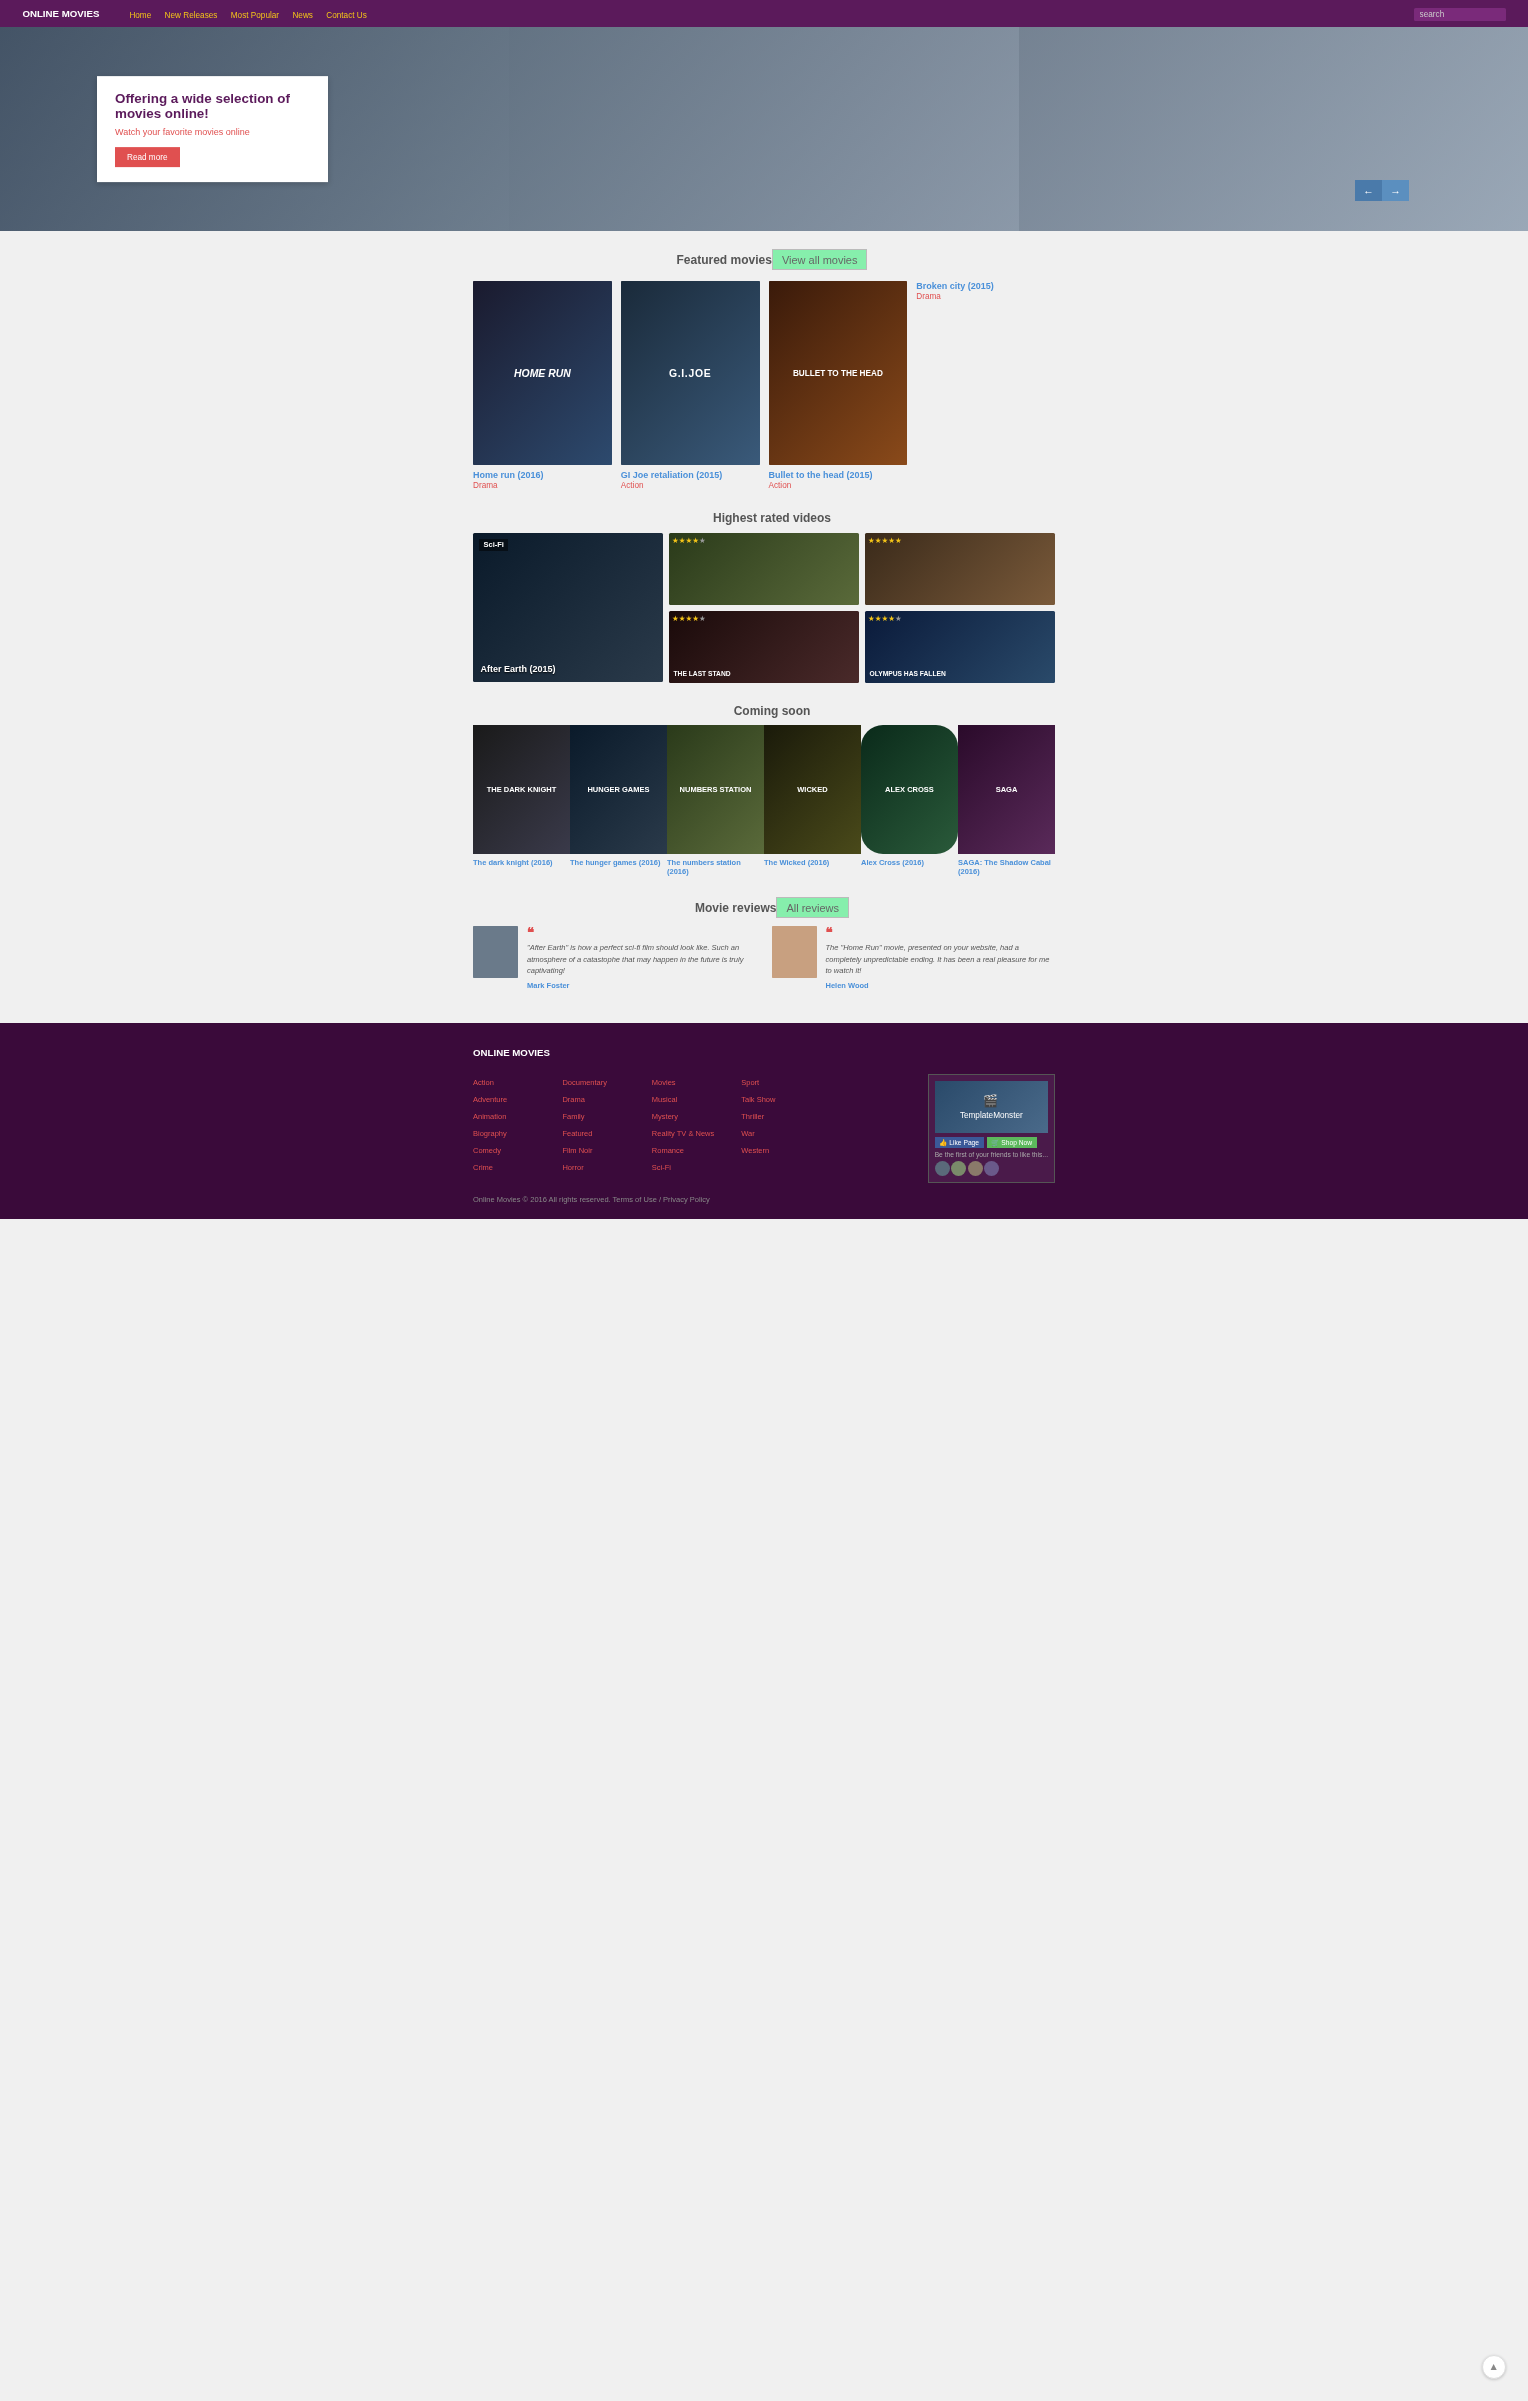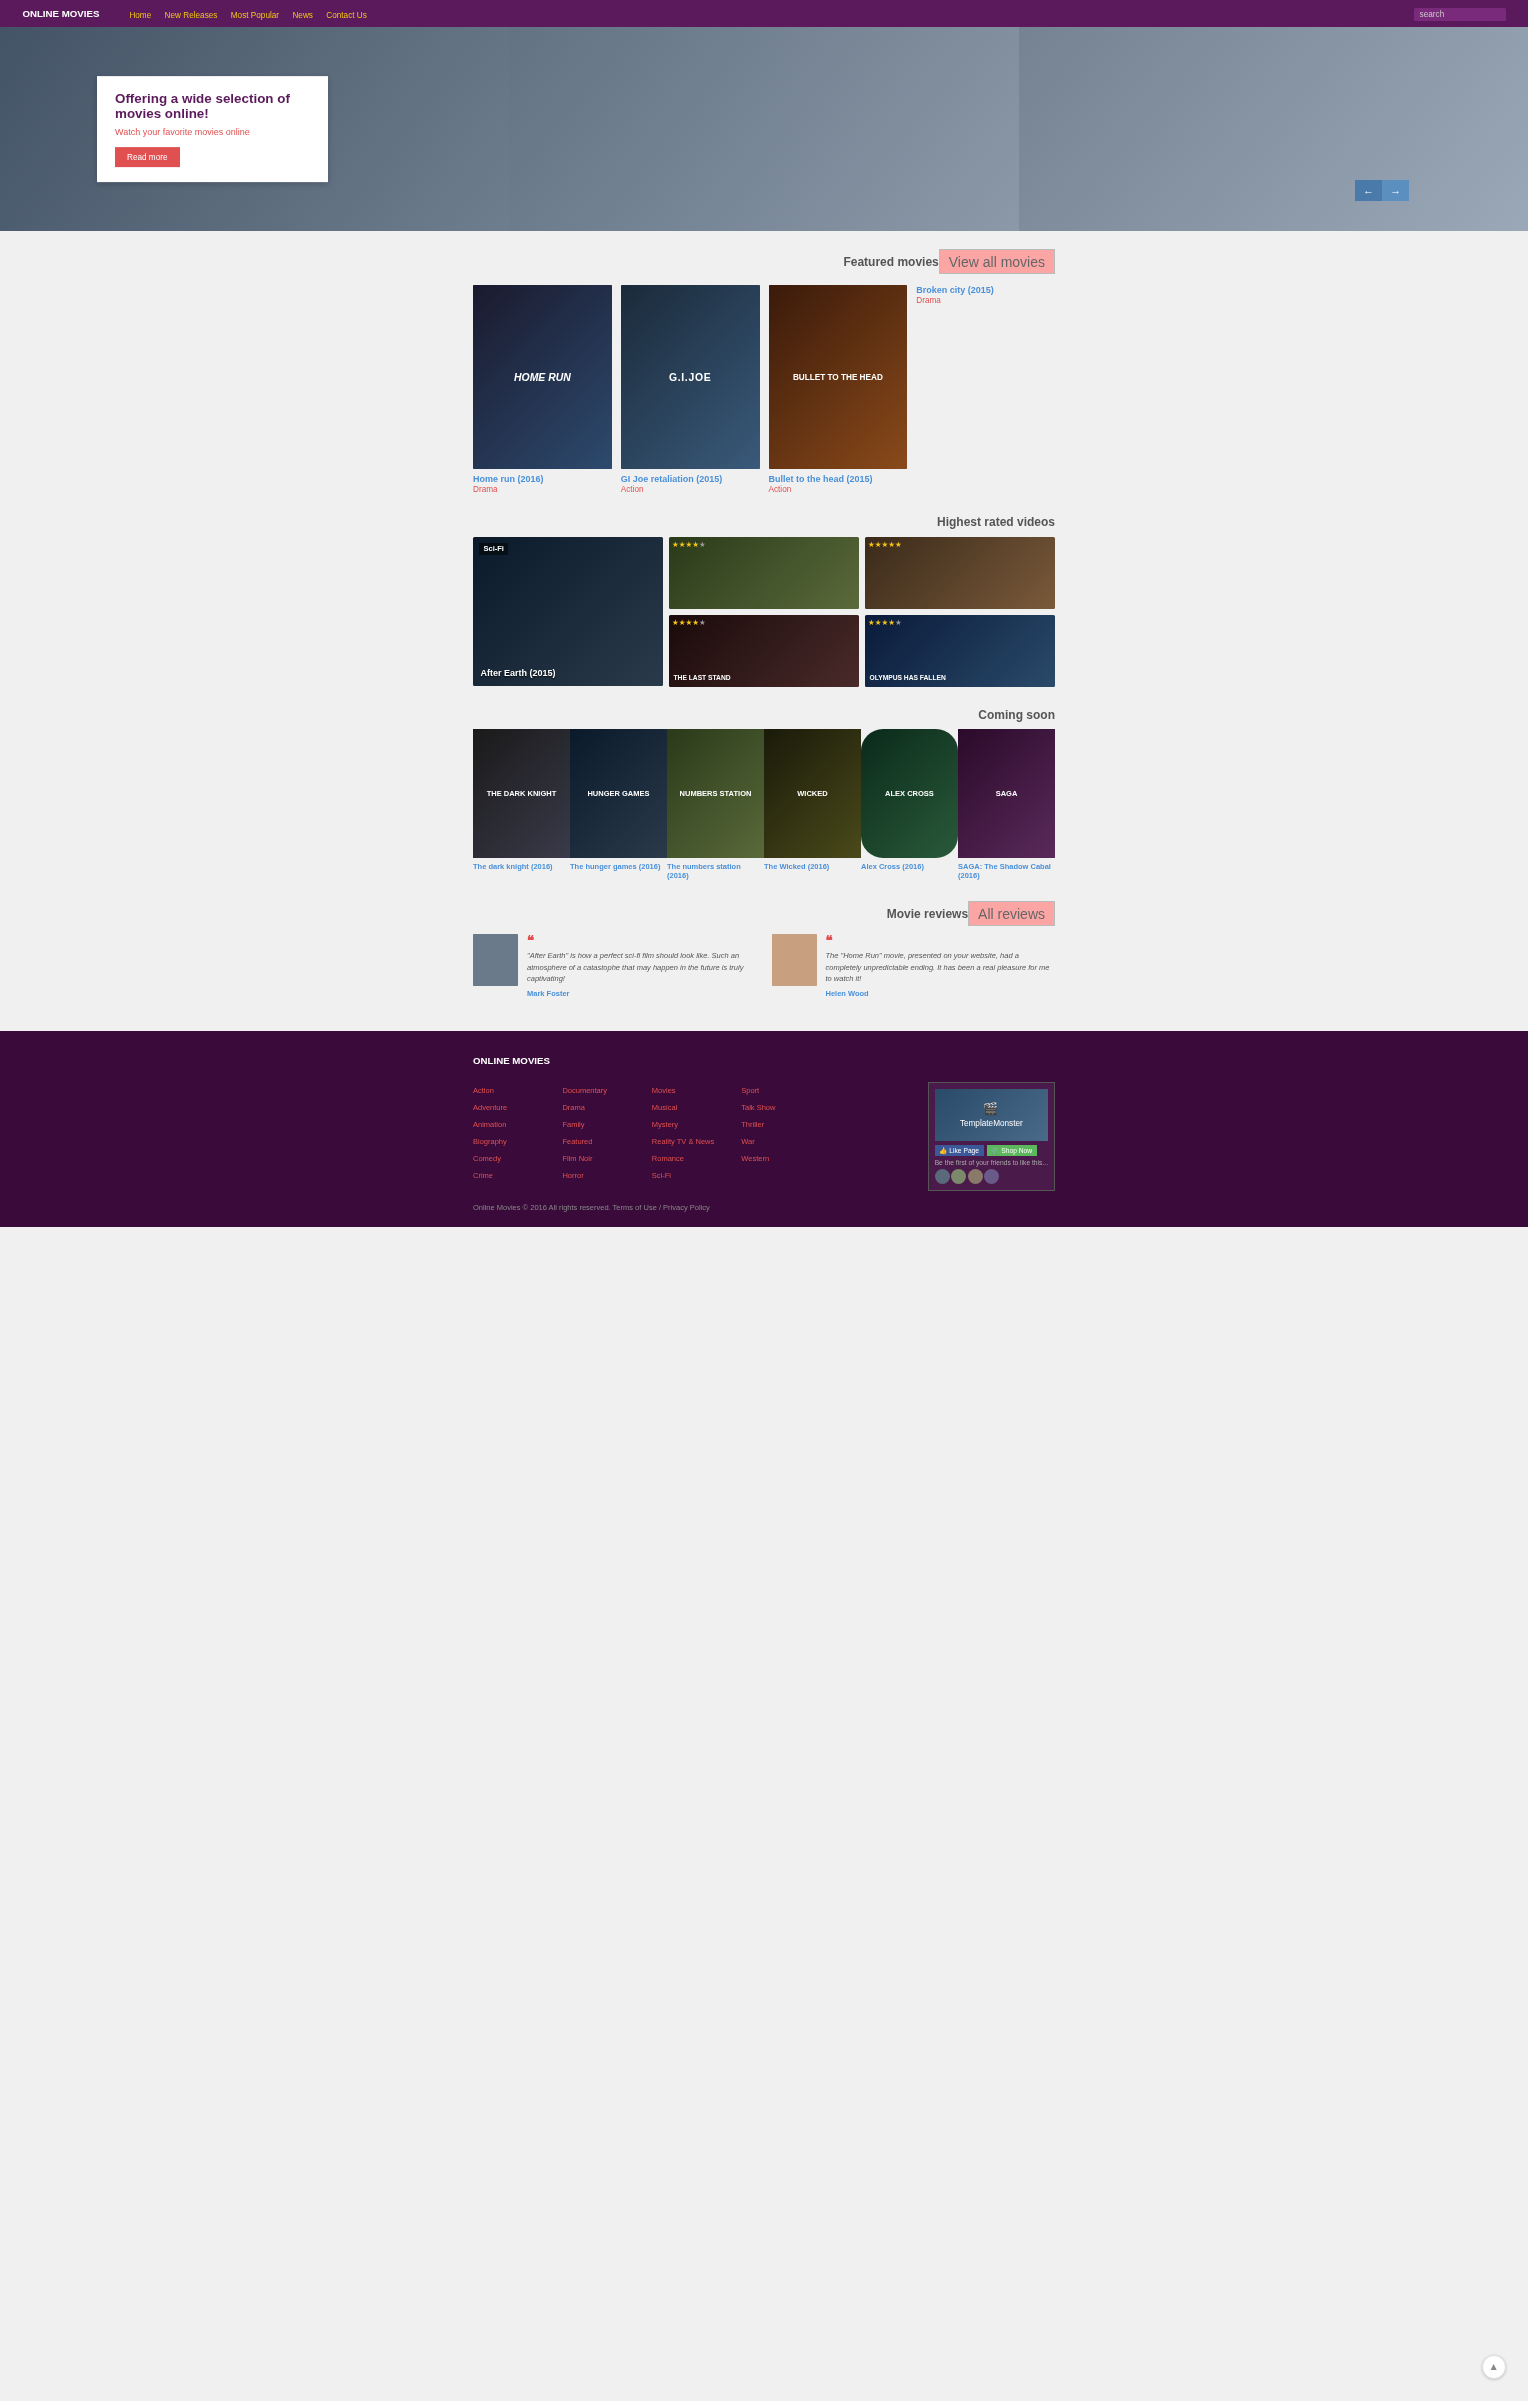--- a/index.html
+++ b/index.html
@@ -125,34 +125,34 @@
     .main-content {
       max-width: 582px;
       margin: 0 auto;
       padding: 18px 0;
     }
 
     
     .section-header {
       display: flex;
       align-items: center;
-      justify-content: flex-end;
+      justify-content: center;
       margin-bottom: 10.4px;
       padding-left: 16px;
     }
     .section-title {
       font-size: 12px;
       font-weight: bold;
       color: #555;
     }
     .btn-view-all {
-      background: #fca5a5;
+      background: #86efac;
       border: 0.7px solid #bbb;
       color: #666;
-      font-size: 14px;
+      font-size: 11px;
       padding: 3.7px 9px;
       cursor: pointer;
     }
 
     
     .movies-grid {
       display: grid;
       grid-template-columns: repeat(4, 1fr);
       gap: 9px;
       margin-bottom: 21px;

